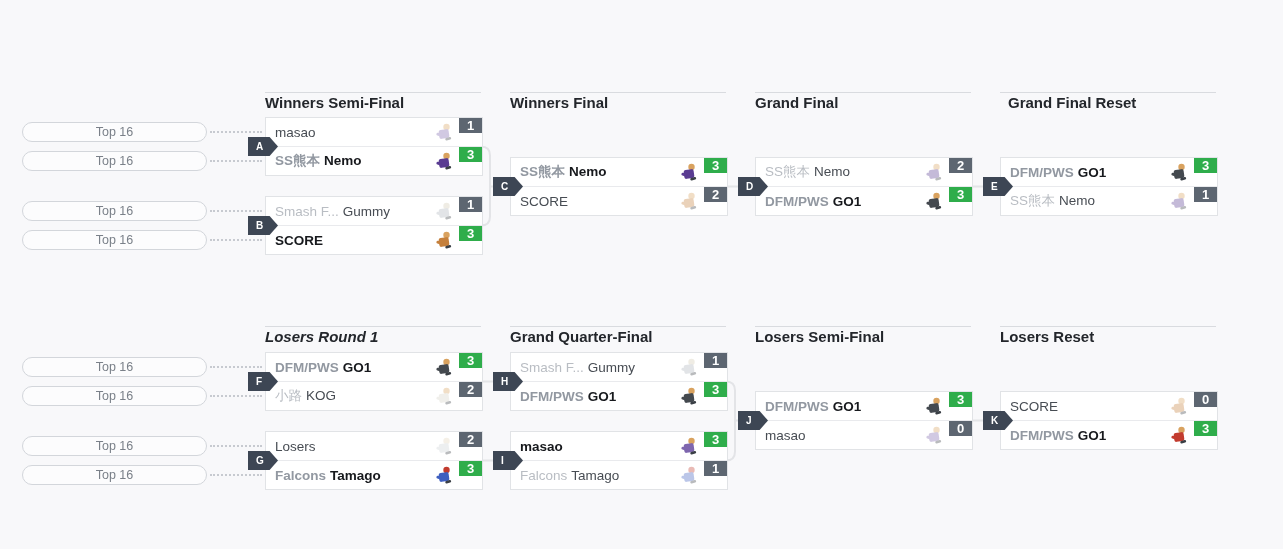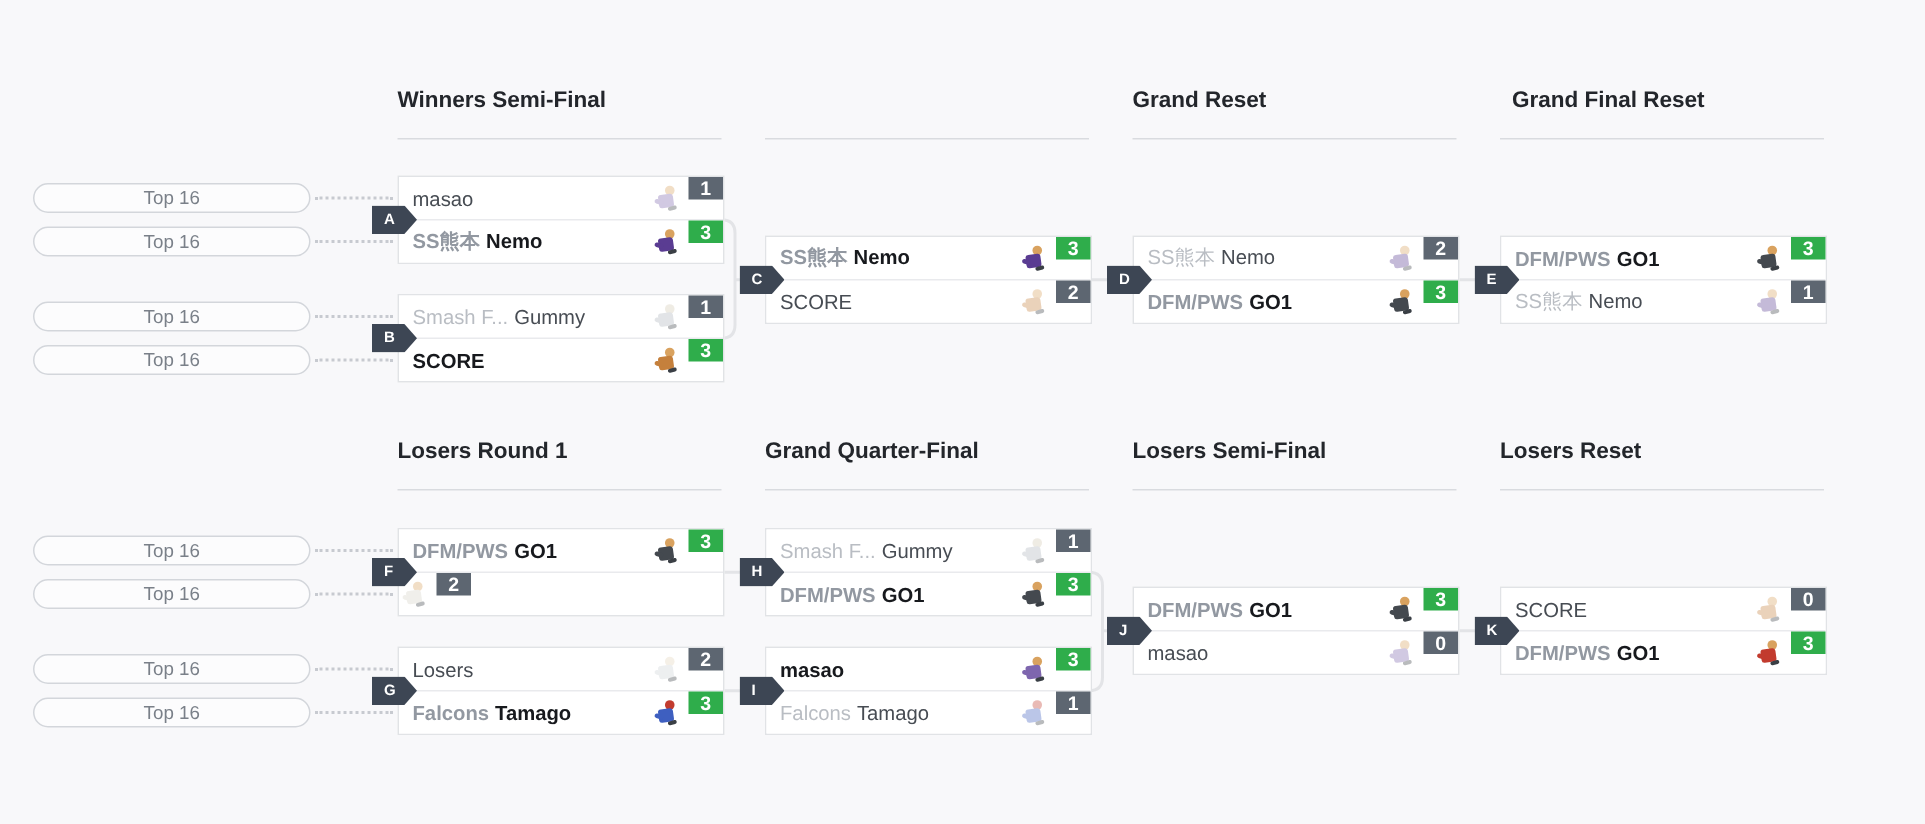--- a/index.html
+++ b/index.html
@@ -9,20 +9,21 @@
   }
   #bracket {
     position:relative;
     width:1283px; height:549px;
     overflow:hidden;
   }
   .round-title {
     position:absolute; width:216px;
     font-weight:bold; font-size:15px; color:#23262b;
     white-space:nowrap;
+    margin-top:36px;
   }
   .round-rule {
     position:absolute; width:216px; height:0;
     border-top:1px solid #d9dbdf;
   }
   .pill {
     position:absolute; width:185px; height:20px;
     border:1px solid #d3d6db; border-radius:10px;
     background:#fcfcfd; color:#7a8089;
     font-size:12.5px;
@@ -81,26 +82,27 @@
       <path d="M726 381.5 Q735 381.5 735 390.5 V451.5 Q735 460.5 726 460.5" fill="none" stroke="#e3e4e7" stroke-width="2"></path>
       <path d="M735 420.5 H757" fill="none" stroke="#e3e4e7" stroke-width="2"></path>
       <path d="M481 381.5 H512" fill="none" stroke="#e3e4e7" stroke-width="2"></path>
       <path d="M481 460.5 H512" fill="none" stroke="#e3e4e7" stroke-width="2"></path>
       <path d="M726 186.5 H757" fill="none" stroke="#e3e4e7" stroke-width="2"></path>
       <path d="M971 186.5 H1002" fill="none" stroke="#e3e4e7" stroke-width="2"></path>
       <path d="M971 420.5 H1002" fill="none" stroke="#e3e4e7" stroke-width="2"></path>
     </svg>
 <div class="round-title" style="left: 265px; top: 58px;">Winners Semi-Final</div>
     <div class="round-rule" style="left: 265px; top: 92px;"></div>
+    <div class="round-title" style="left: 510px; top: 58px;">Winners Final</div>
     <div class="round-rule" style="left: 510px; top: 92px;"></div>
-    <div class="round-title" style="left: 755px; top: 58px;">Grand Reset</div>
+    <div class="round-title" style="left: 755px; top: 58px;">Grand Final</div>
     <div class="round-rule" style="left: 755px; top: 92px;"></div>
     <div class="round-title" style="left: 1008px; top: 58px;">Grand Final Reset</div>
     <div class="round-rule" style="left: 1000px; top: 92px;"></div>
-    <div class="round-title" style="left: 265px; top: 292px;">Losers Round 1</div>
+    <div class="round-title" style="left: 265px; top: 292px; font-style: italic;">Losers Round 1</div>
     <div class="round-rule" style="left: 265px; top: 326px;"></div>
     <div class="round-title" style="left: 510px; top: 292px;">Grand Quarter-Final</div>
     <div class="round-rule" style="left: 510px; top: 326px;"></div>
     <div class="round-title" style="left: 755px; top: 292px;">Losers Semi-Final</div>
     <div class="round-rule" style="left: 755px; top: 326px;"></div>
     <div class="round-title" style="left: 1000px; top: 292px;">Losers Reset</div>
     <div class="round-rule" style="left: 1000px; top: 326px;"></div>
     <div class="pill" style="left: 22px; top: 122px;">Top 16</div>
     <div class="dots" style="left: 210px; top: 131px;"></div>
     <div class="pill" style="left: 22px; top: 151px;">Top 16</div>
@@ -237,20 +239,21 @@
         <div class="pname"><span class="prefix">DFM/PWS</span><span>GO1</span></div>
         <svg class="charicon" viewBox="0 0 20 20">
           <circle cx="12.5" cy="5" r="3.2" fill="#d9a25f"></circle>
           <rect x="5" y="7.5" width="10" height="9" rx="2" fill="#44494f" transform="rotate(-8 10 12)"></rect>
           <rect x="2.5" y="11" width="6" height="3" rx="1.5" fill="#44494f" transform="rotate(18 5 12)"></rect>
           <rect x="11" y="15.5" width="6" height="2.6" rx="1.3" fill="#3a3f45" transform="rotate(-15 14 16)"></rect>
         </svg>
         <div class="score">3</div>
       </div>
       <div class="mrow lose">
+        <div class="pname"><span class="prefix">小路</span><span>KOG</span></div>
         <svg class="charicon" viewBox="0 0 20 20">
           <circle cx="12.5" cy="5" r="3.2" fill="#d9a25f"></circle>
           <rect x="5" y="7.5" width="10" height="9" rx="2" fill="#d6d3c7" transform="rotate(-8 10 12)"></rect>
           <rect x="2.5" y="11" width="6" height="3" rx="1.5" fill="#d6d3c7" transform="rotate(18 5 12)"></rect>
           <rect x="11" y="15.5" width="6" height="2.6" rx="1.3" fill="#3a3f45" transform="rotate(-15 14 16)"></rect>
         </svg>
         <div class="score">2</div>
       </div>
     </div>
     <div class="badge" style="left: 248px; top: 372px;">F</div>

